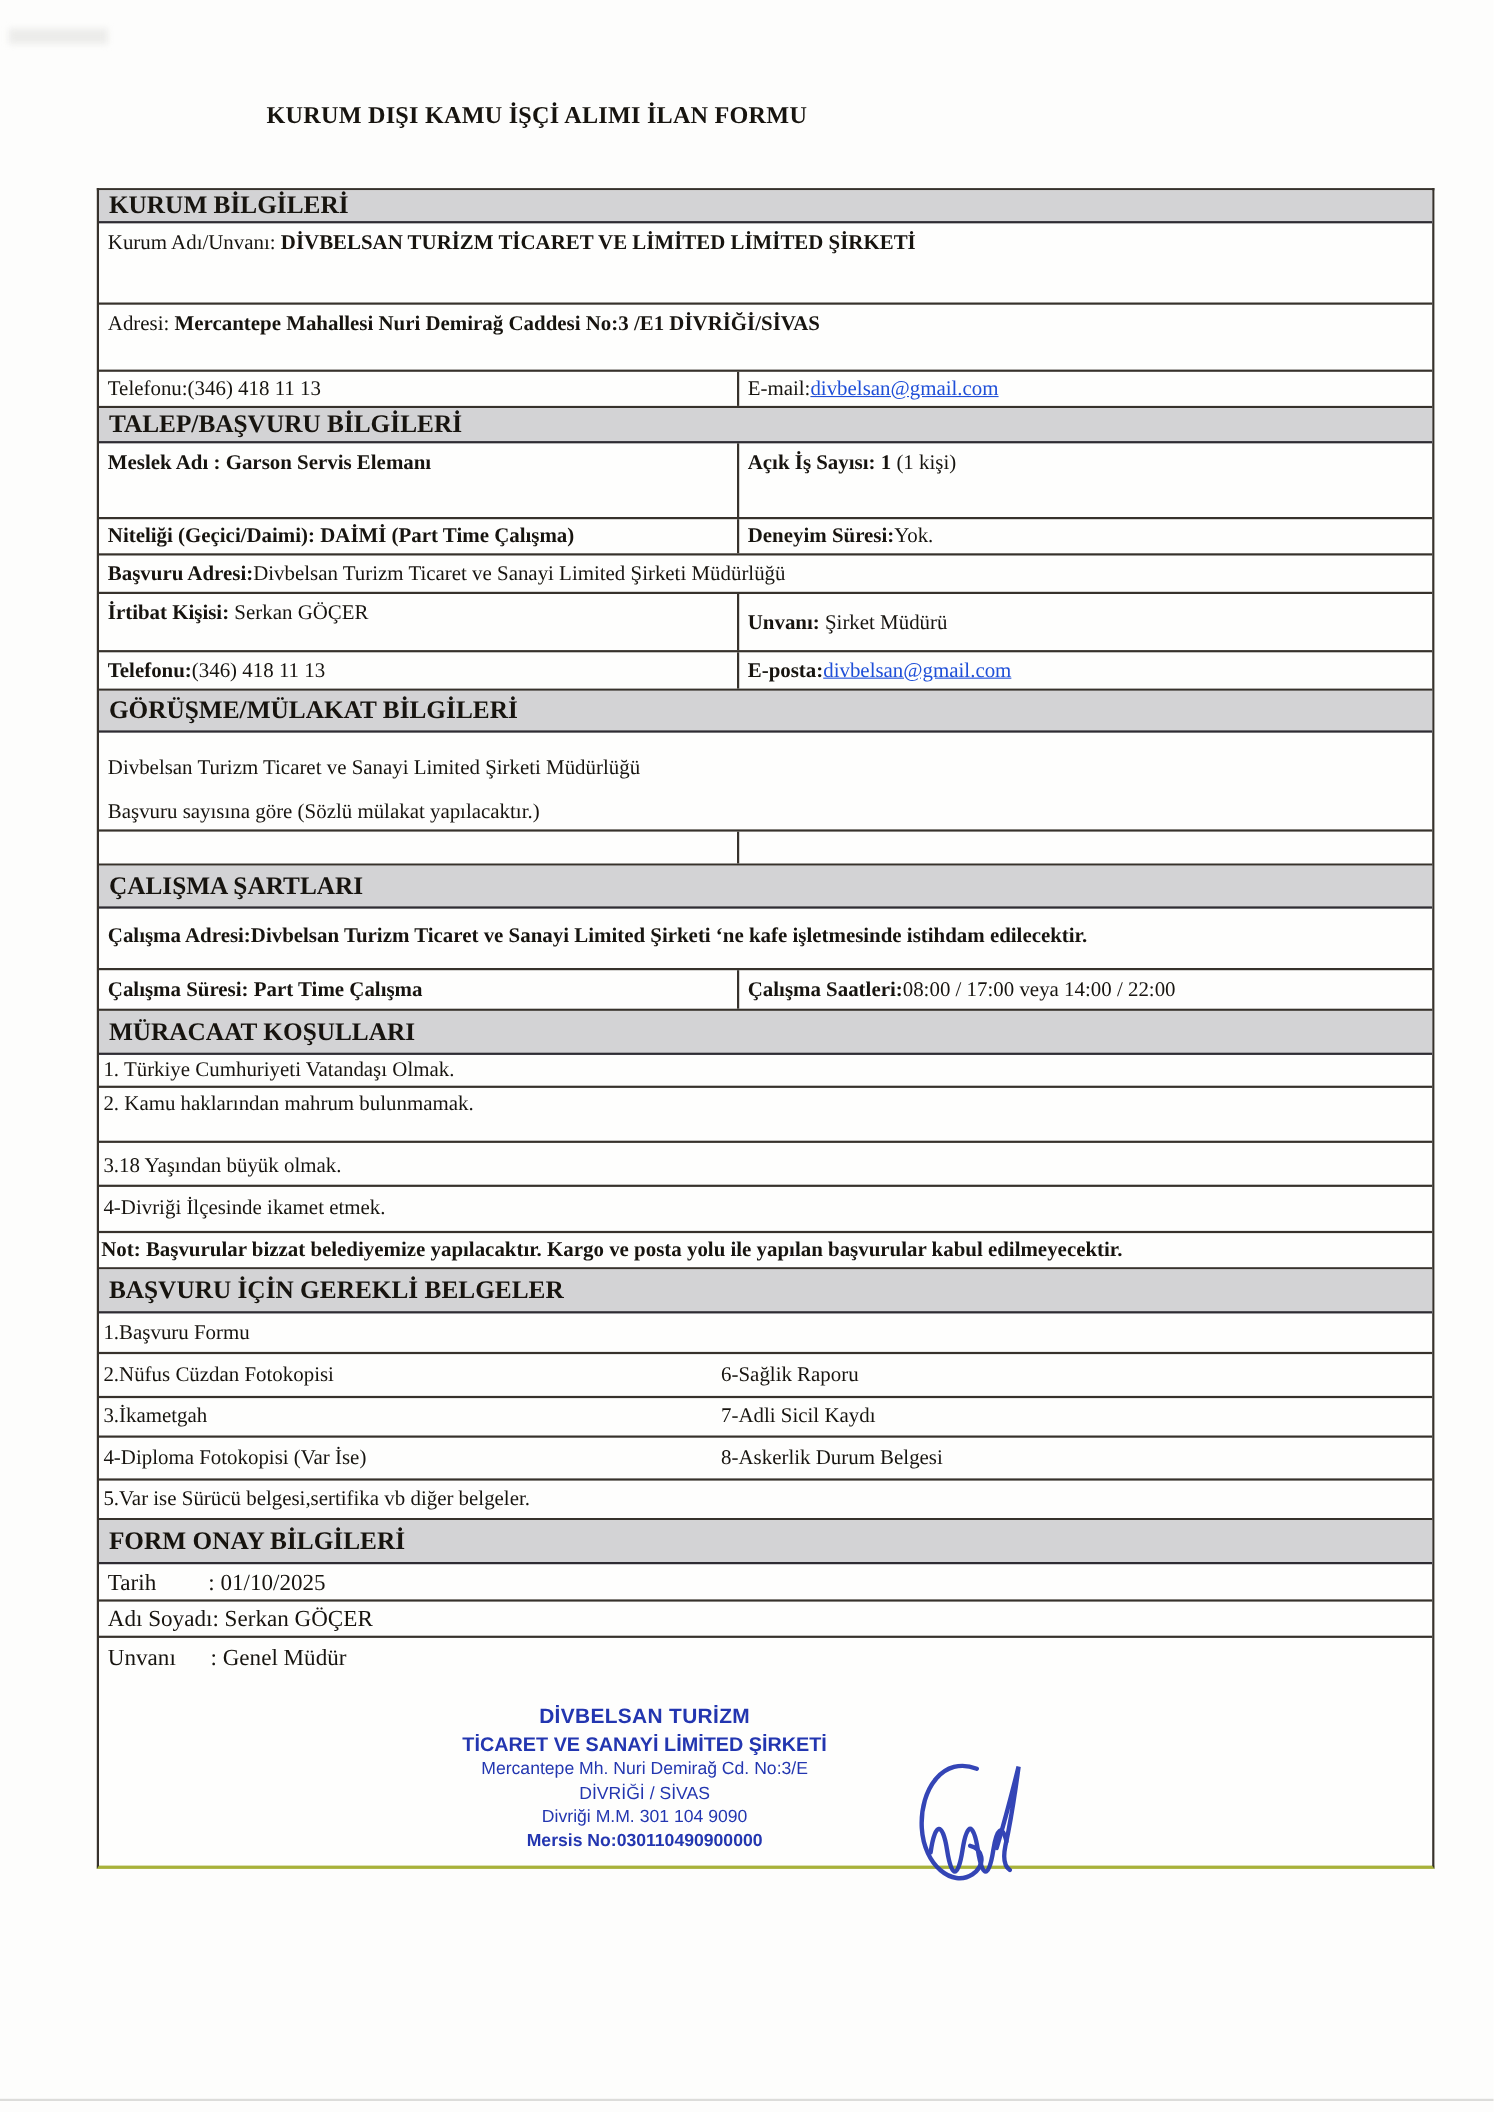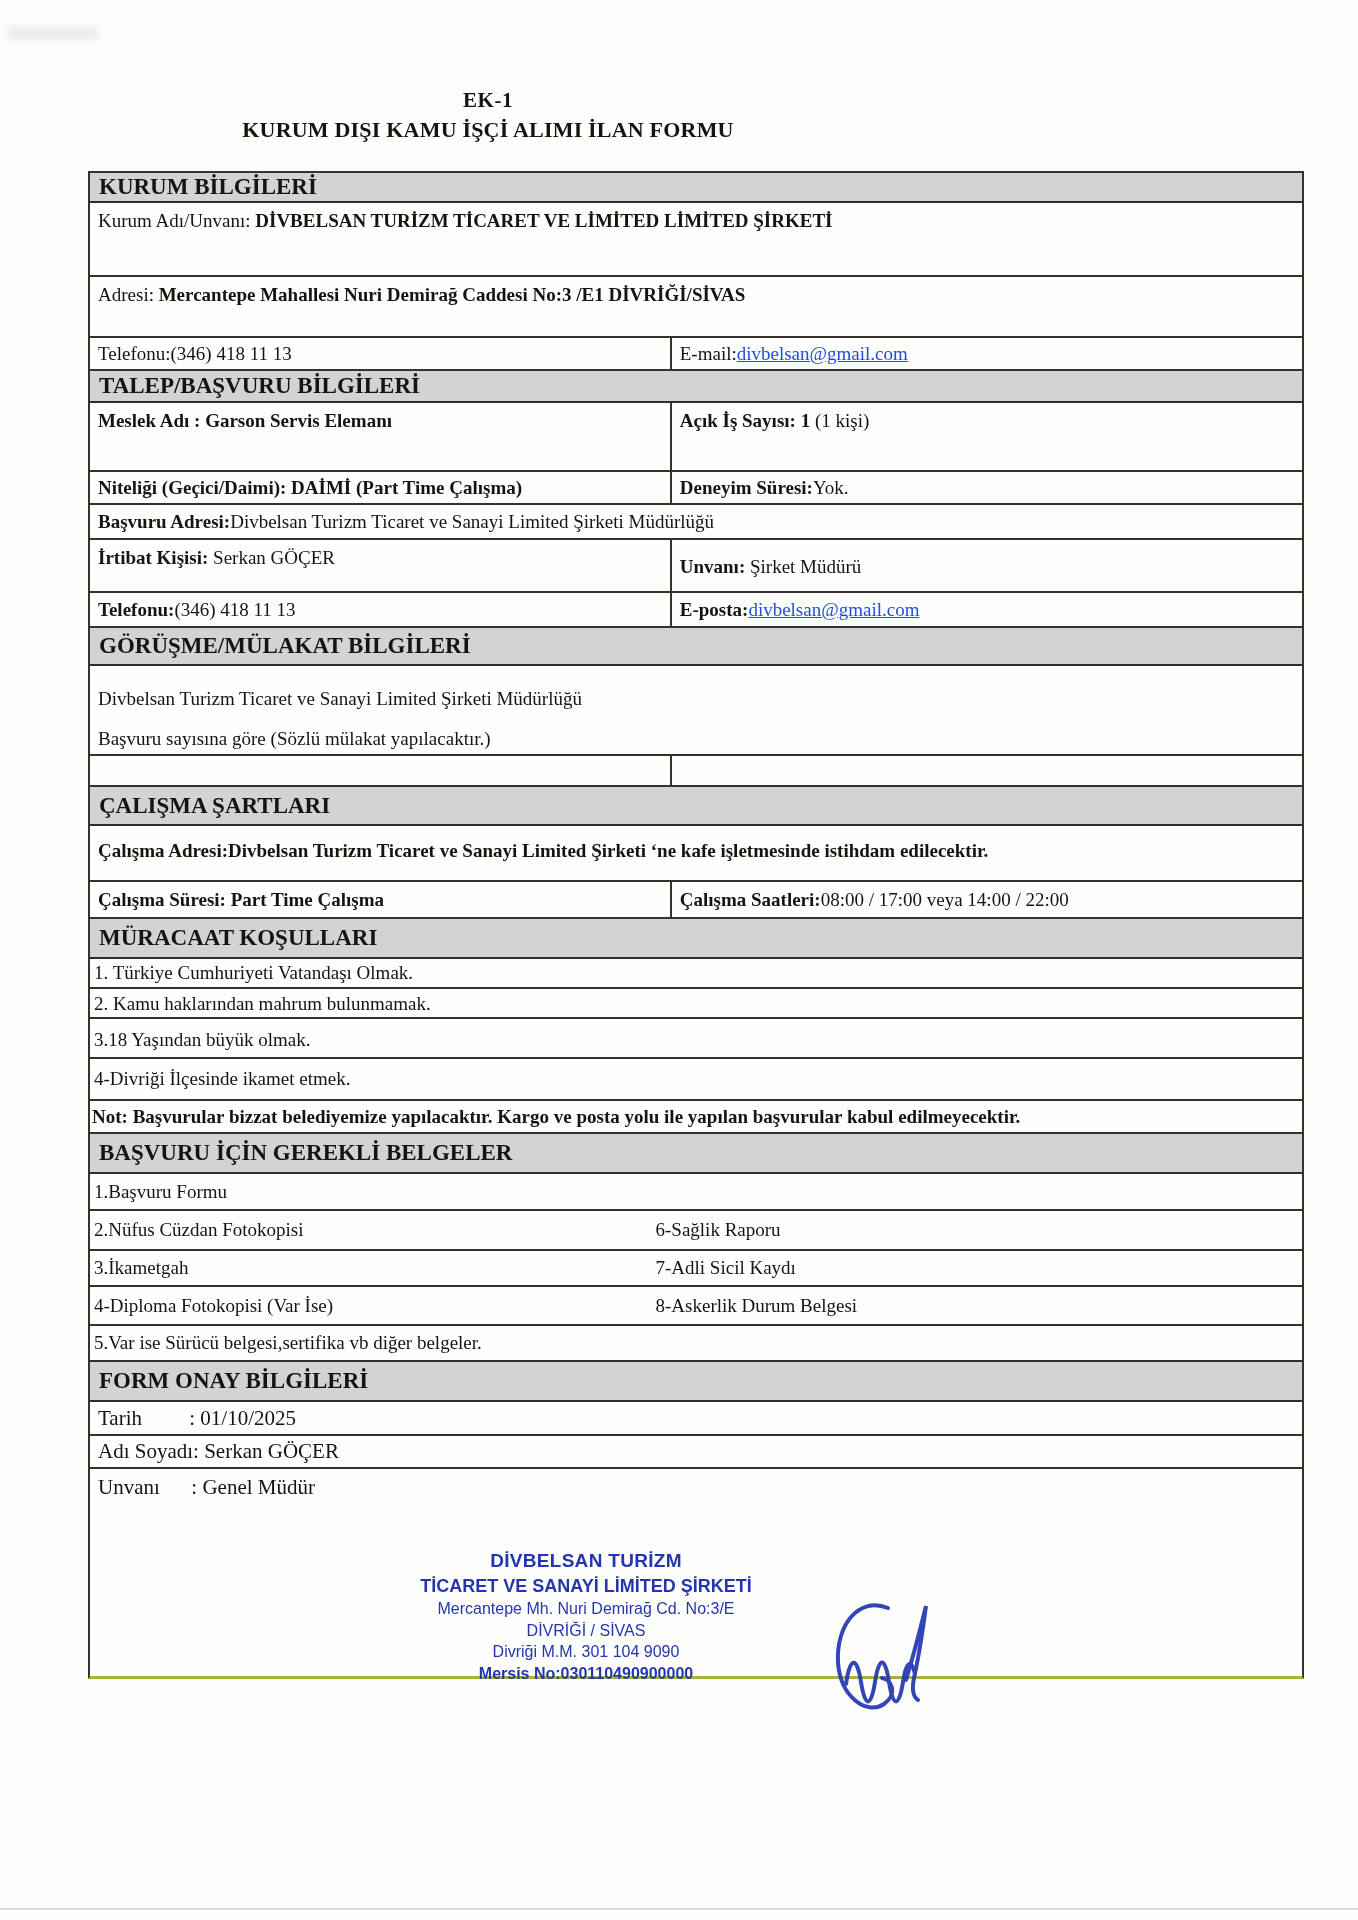--- a/index.html
+++ b/index.html
@@ -43,21 +43,20 @@
   .sig{position:absolute;left:826px;top:1592px;}
   .scanline{position:absolute;left:0;top:1908px;width:1358px;height:2px;background:#dcdcda;}
 </style>
 </head>
 <body>
 
 <div class="page">
   <div class="smudge"></div>
 
   <div class="heading">
-    <div class="ek">EK-1</div>
     <div class="main-title">KURUM DIŞI KAMU İŞÇİ ALIMI İLAN FORMU</div>
   </div>
 
   <div class="doc">
 
     <div class="row band" style="height:30px">KURUM BİLGİLERİ</div>
 
     <div class="row top" style="height:74px">
       <div class="cell"><span>Kurum Adı/Unvanı: </span><b>DİVBELSAN TURİZM TİCARET VE LİMİTED LİMİTED ŞİRKETİ</b></div>
     </div>
@@ -142,21 +141,21 @@
           <b>Çalışma Saatleri:</b>
           <span>08:00 / 17:00 veya 14:00 / 22:00</span>
         </div>
     </div>
 
     <div class="row band" style="height:40px">MÜRACAAT KOŞULLARI</div>
 
     <div class="row" style="height:30px">
       <div class="cell" style="padding-left:4px">1. Türkiye Cumhuriyeti Vatandaşı Olmak.</div>
     </div>
-    <div class="row top" style="height:30px">
+    <div class="row top" style="height:50px">
       <div class="cell" style="padding-left:4px;padding-top:4px">2. Kamu haklarından mahrum bulunmamak.</div>
     </div>
     <div class="row" style="height:40px;align-items:flex-end">
       <div class="cell" style="padding-left:4px;padding-bottom:6px">3.18 Yaşından büyük olmak.</div>
     </div>
     <div class="row" style="height:42px">
       <div class="cell" style="padding-left:4px">4-Divriği İlçesinde ikamet etmek.</div>
     </div>
 
     <div class="row" style="height:33px">

